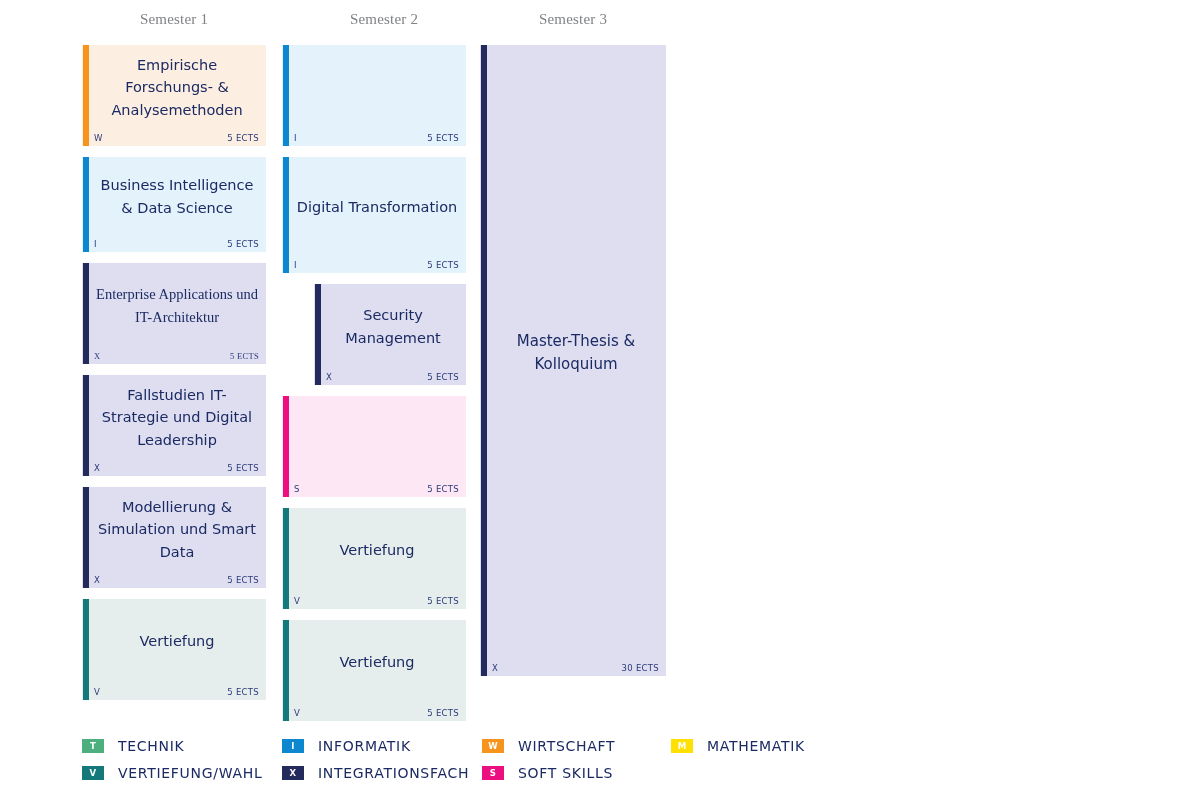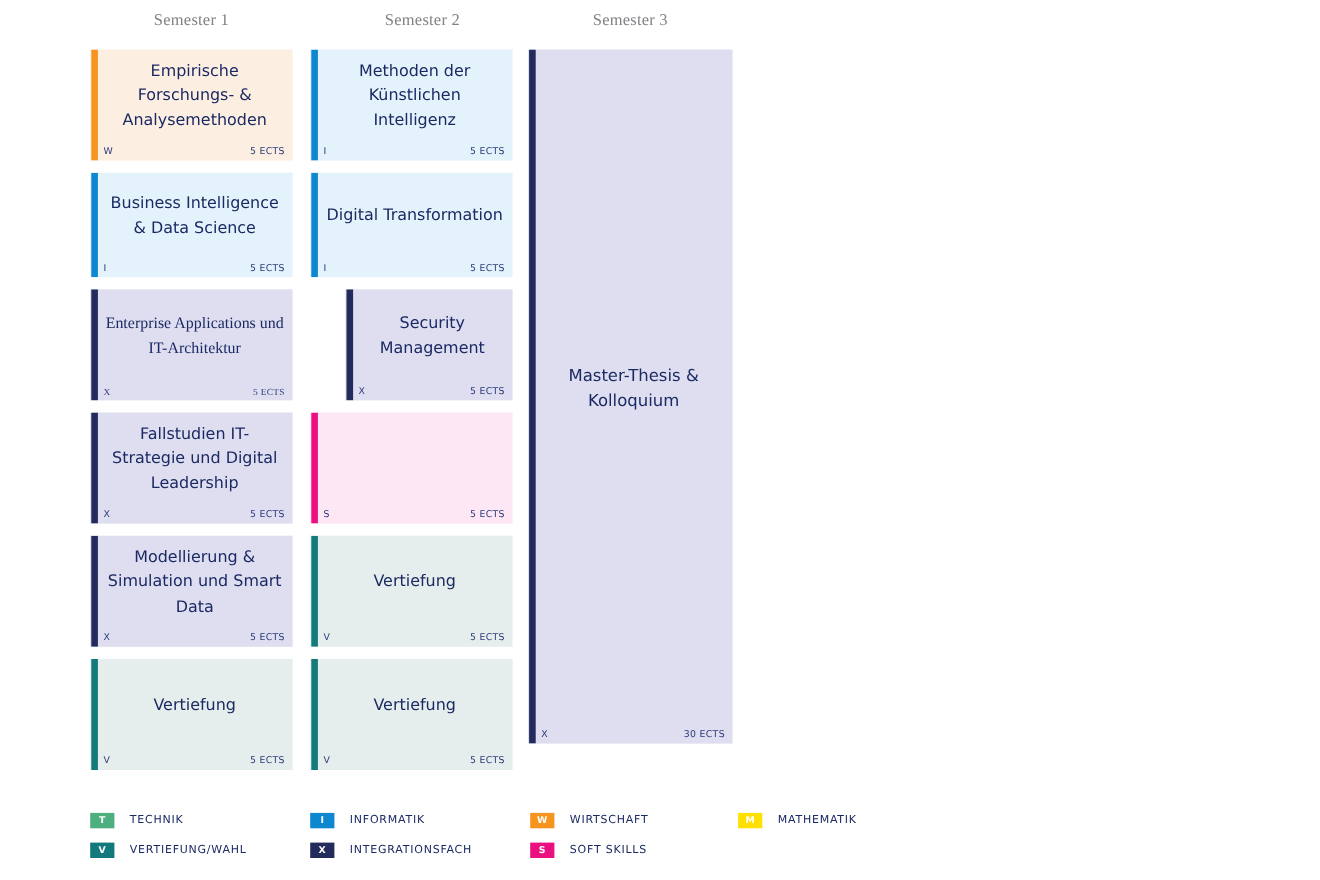--- a/index.html
+++ b/index.html
@@ -118,21 +118,21 @@
     line-height: 14px;
     text-align: center;
     color: #ffffff;
     font-size: 8.5px;
     font-weight: bold;
     letter-spacing: 0.2px;
     flex: 0 0 auto;
   }
   .legend-label {
     margin-left: 14px;
-    font-size: 10px;
+    font-size: 14px;
     color: #1b2a63;
     letter-spacing: 0.7px;
     white-space: nowrap;
   }
 </style>
 </head>
 <body>
 
 <div id="curriculum">
 
@@ -186,27 +186,26 @@
         <div class="card-title">Vertiefung</div>
         <div class="card-footer">
           <span class="cat">V</span>
           <span class="ects">5 ECTS</span>
         </div>
       </div>
     </div>
   <div class="semester-col" id="col-2">
       <div class="course-card" style="background: rgb(228, 242, 251); height: 101px;">
         <div class="accent" style="background: rgb(12, 135, 208);"></div>
-        <div class="card-title">Methoden der Künstlichen Intelligenz</div>
         <div class="card-footer">
           <span class="cat">I</span>
           <span class="ects">5 ECTS</span>
         </div>
       </div>
-      <div class="course-card" style="background: rgb(228, 242, 251); height: 95px;">
+      <div class="course-card" style="background: rgb(228, 242, 251); height: 116px;">
         <div class="accent" style="background: rgb(12, 135, 208);"></div>
         <div class="card-title">Digital Transformation</div>
         <div class="card-footer">
           <span class="cat">I</span>
           <span class="ects">5 ECTS</span>
         </div>
       </div>
       <div class="course-card" style="background: rgb(222, 222, 240); height: 101px; margin-left: 32px;">
         <div class="accent" style="background: rgb(35, 42, 92);"></div>
         <div class="card-title">Security Management</div>

